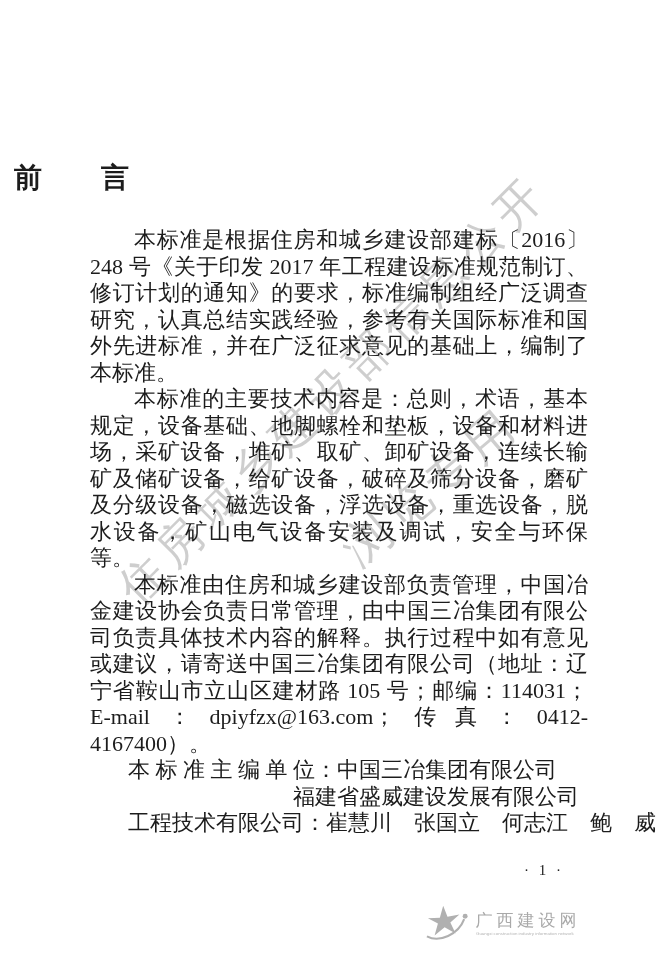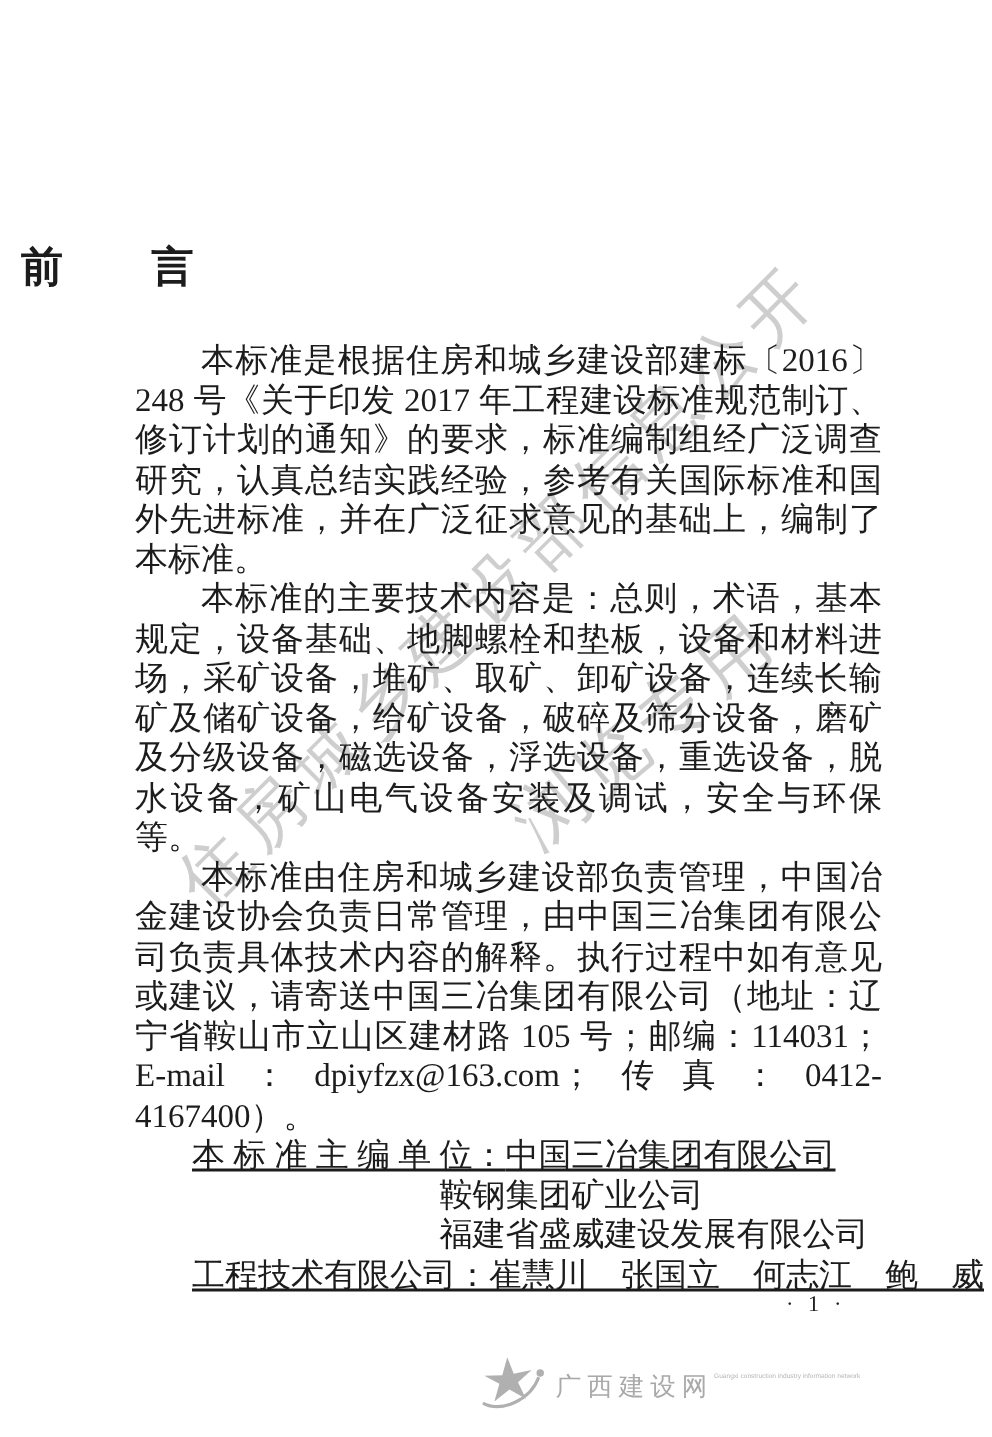--- a/index.html
+++ b/index.html
@@ -53,41 +53,41 @@
     line-height: 26.5px;
     z-index: 2;
   }
   .body-flow p {
     margin: 0;
     text-indent: 2em;
     text-align: justify;
     text-justify: inter-ideograph;
   }
   .colophon { margin: 0; }
-  .colo-line { white-space: nowrap; text-decoration: underline; }
+  .colo-line { white-space: nowrap; }
   .colo-line .c-label { margin-left: 38px; }
   .colo-cont { margin-left: 203px; white-space: nowrap; }
   .page-number {
     position: absolute;
     left: 524px; top: 862px;
     font-size: 15px;
     letter-spacing: 3px;
     color: #222222;
     z-index: 2;
   }
   
   .footer-logo {
     position: absolute;
     right: 8px; bottom: 10px;
     display: flex;
     align-items: center;
     gap: 6px;
     z-index: 2;
   }
-  .logo-text-col { display: flex; flex-direction: row; }
+  .logo-text-col { display: flex; flex-direction: column; }
   .logo-name {
     font-size: 17px;
     letter-spacing: 4px;
     color: #a9a9a9;
     line-height: 20px;
   }
   .logo-tagline {
     font-size: 8px;
     color: #b5b5b5;
     transform: scale(0.55);
@@ -109,21 +109,20 @@
 
   <div class="body-flow">
     <p>本标准是根据住房和城乡建设部建标〔2016〕248 号《关于印发 2017 年工程建设标准规范制订、修订计划的通知》的要求，标准编制组经广泛调查研究，认真总结实践经验，参考有关国际标准和国外先进标准，并在广泛征求意见的基础上，编制了本标准。</p>
     <p>本标准的主要技术内容是：总则，术语，基本规定，设备基础、地脚螺栓和垫板，设备和材料进场，采矿设备，堆矿、取矿、卸矿设备，连续长输矿及储矿设备，给矿设备，破碎及筛分设备，磨矿及分级设备，磁选设备，浮选设备，重选设备，脱水设备，矿山电气设备安装及调试，安全与环保等。</p>
     <p>本标准由住房和城乡建设部负责管理，中国冶金建设协会负责日常管理，由中国三冶集团有限公司负责具体技术内容的解释。执行过程中如有意见或建议，请寄送中国三冶集团有限公司（地址：辽宁省鞍山市立山区建材路 105 号；邮编：114031；E-mail：dpiyfzx@163.com；传真：0412-4167400）。</p>
 
     <div class="colophon">
       <div class="colo-line">
         <span class="c-label">本 标 准 主 编 单 位：</span><span>中国三冶集团有限公司</span>
       </div>
-      <div class="colo-cont">鞍钢集团矿业公司</div>
       <div class="colo-cont">福建省盛威建设发展有限公司</div>
       <div class="colo-line">
         <span class="c-label">工程技术有限公司：</span><span>崔慧川　张国立　何志江　鲍　威</span>
       </div>
     </div>
   </div>
 
   <div class="page-number">· 1 ·</div>
 
   <div class="footer-logo">

